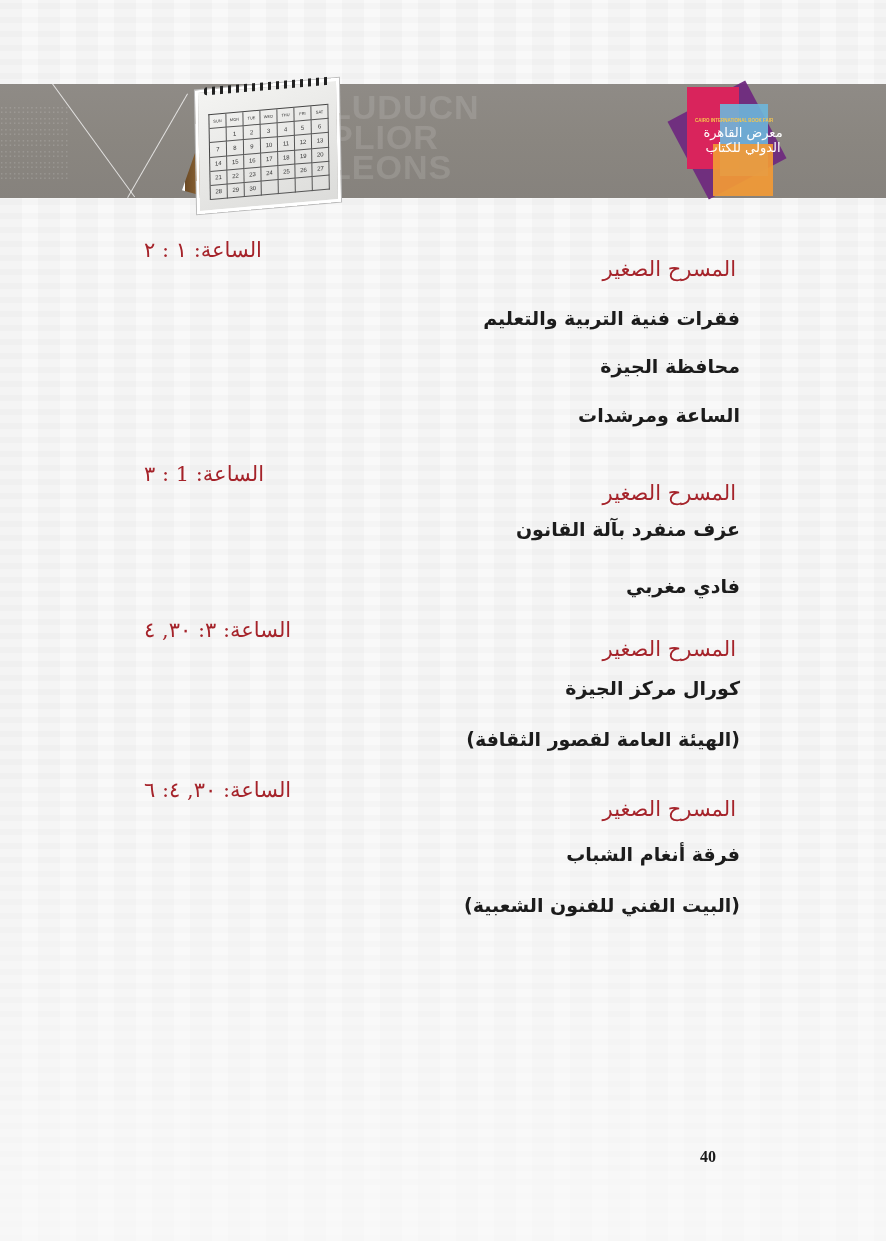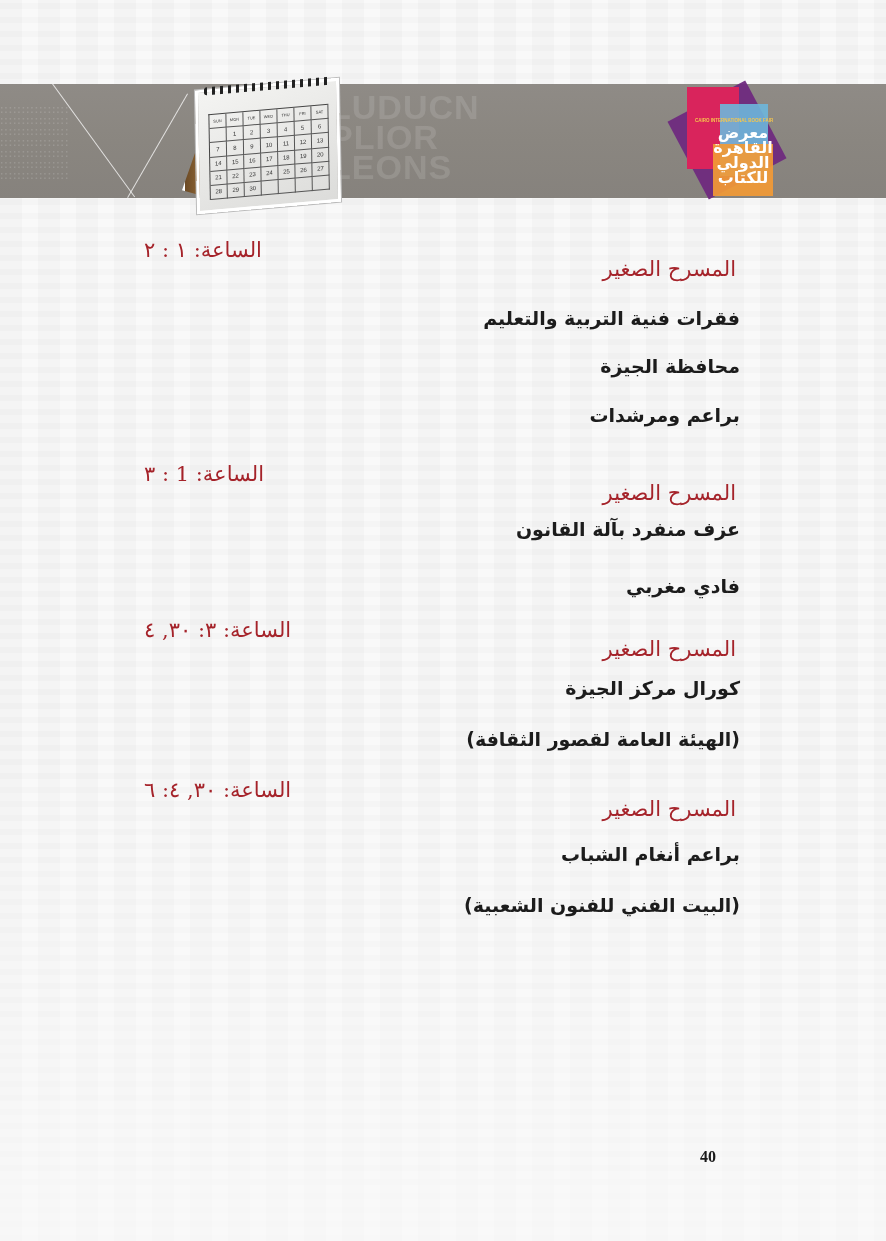--- a/index.html
+++ b/index.html
@@ -104,22 +104,22 @@
     .logo .blue { left: 55px; top: 22px; width: 48px; height: 72px; background: #6db7dc; opacity: 0.9; }
     .logo .orange { left: 48px; top: 62px; width: 60px; height: 52px; background: #f29a35; opacity: 0.92; }
     .logo .en {
       position: absolute; left: 30px; top: 36px; width: 96px;
       font-family: "Liberation Sans", sans-serif; font-size: 4.5px; font-weight: bold;
       color: #f7c64c; white-space: nowrap;
     }
     .logo .ar {
       position: absolute; left: 30px; top: 43px; width: 96px;
       direction: rtl; text-align: center;
-      font-family: "DejaVu Sans", sans-serif; font-weight: bold;
-      font-size: 16px; line-height: 15px; color: #fff;
+      font-family: "DejaVu Sans", sans-serif; font-weight: normal;
+      font-size: 13px; line-height: 15px; color: #fff;
     }
     
     .content {
       position: absolute; left: 140px; top: 0; width: 600px;
       direction: rtl;
     }
     .slot-header {
       position: absolute; left: 0; width: 600px; height: 36px;
       display: flex; justify-content: space-between; align-items: center;
       color: #a5232a;
@@ -218,37 +218,37 @@
 </div>
 
 <div class="content">
 
   <div class="slot-header" style="top:232px;">
     <span class="venue">المسرح الصغير</span>
     <span class="time">الساعة: ١ : ٢</span>
   </div>
   <div class="line" style="top:307px;">فقرات فنية التربية والتعليم</div>
   <div class="line" style="top:355px;">محافظة الجيزة</div>
-  <div class="line" style="top:404px;">براعم ومرشدات</div>
+  <div class="line" style="top:404px;">الساعة ومرشدات</div>
 
   <div class="slot-header" style="top:456px;">
     <span class="venue">المسرح الصغير</span>
     <span class="time">الساعة: 1 : ٣</span>
   </div>
   <div class="line" style="top:518px;">عزف منفرد بآلة  القانون</div>
   <div class="line" style="top:575px;">فادي مغربي</div>
 
   <div class="slot-header" style="top:612px;">
     <span class="venue">المسرح الصغير</span>
     <span class="time">الساعة: ٣: ٣٠, ٤</span>
   </div>
   <div class="line" style="top:677px;">كورال مركز الجيزة</div>
   <div class="line" style="top:728px;">(الهيئة العامة لقصور الثقافة)</div>
 
   <div class="slot-header" style="top:772px;">
     <span class="venue">المسرح الصغير</span>
     <span class="time">الساعة: ٣٠, ٤: ٦</span>
   </div>
-  <div class="line" style="top:843px;">براعم أنغام الشباب</div>
+  <div class="line" style="top:843px;">فرقة أنغام الشباب</div>
   <div class="line" style="top:894px;">(البيت الفني للفنون الشعبية)</div>
 </div>
 
 <div class="page-number">40</div>
 
 </body></html>

